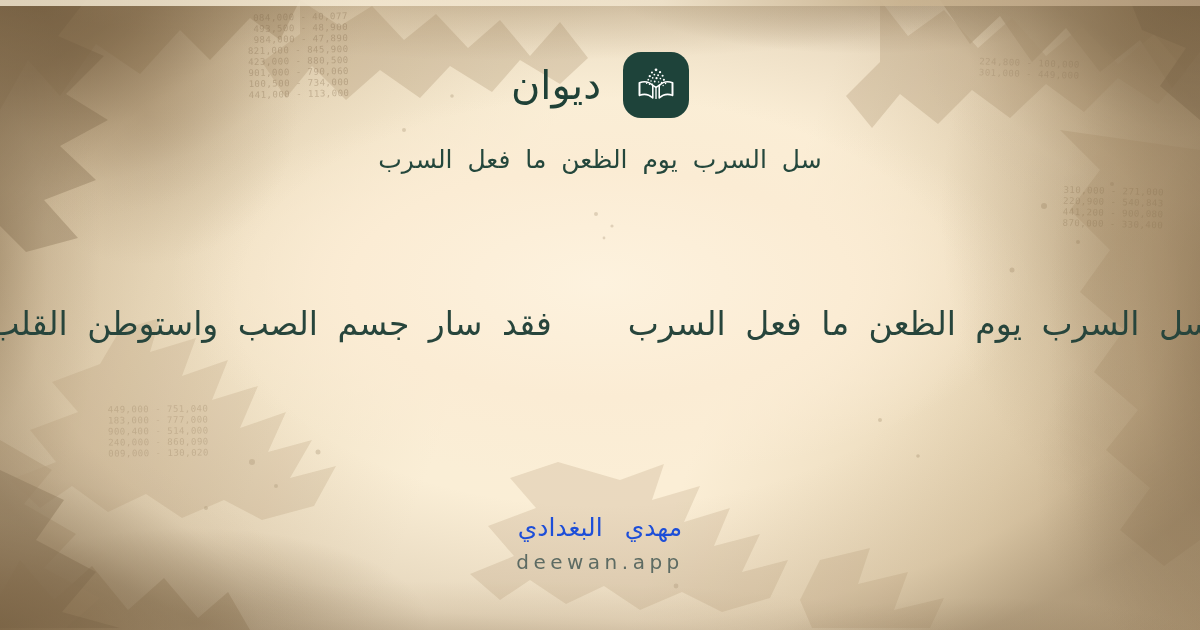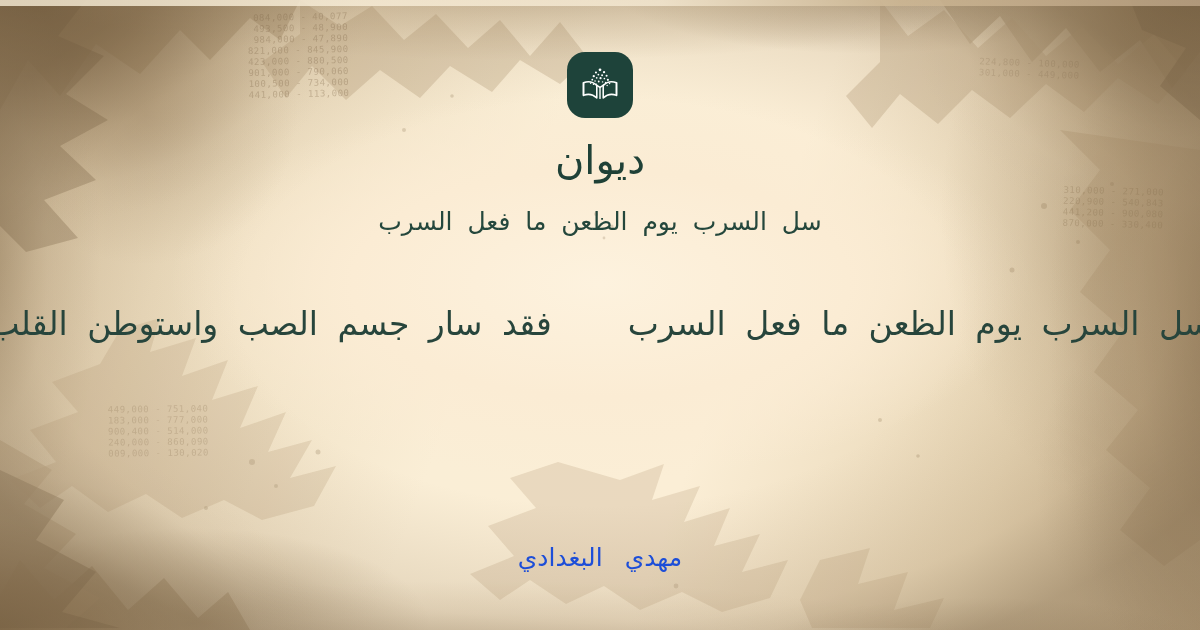--- a/index.html
+++ b/index.html
@@ -130,21 +130,21 @@
     position: absolute;
     inset: 0;
     display: flex;
     flex-direction: column;
     align-items: center;
   }
 
   .brand {
     margin-top: 52px;
     display: flex;
-    flex-direction: column;
+    flex-direction: row;
     align-items: center;
     gap: 22px;
     direction: rtl;
   }
   .brand-mark {
     width: 66px;
     height: 66px;
     border-radius: 18px;
     background: #1e433a;
     display: flex;
@@ -345,15 +345,16 @@
 
   <div class="verse-wrap">
     <div class="verse">
       <span>سل السرب  يوم الظعن ما فعل  السرب</span>
       <span>فقد سار جسم الصب  واستوطن  القلب</span>
     </div>
   </div>
 
   <div class="footer">
     <div class="author">مهدي  البغدادي</div>
+    <div class="site">deewan.app</div>
   </div>
 
 </div>
 
 </body></html>

